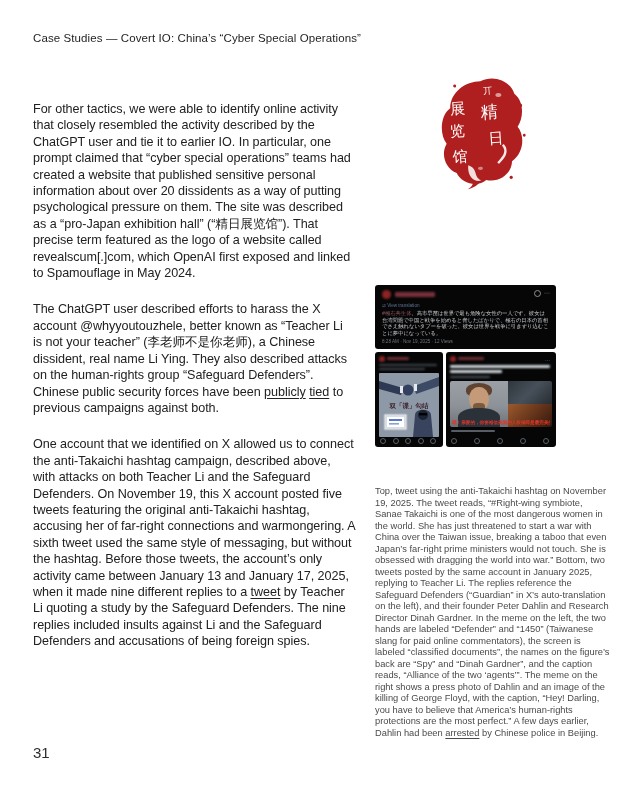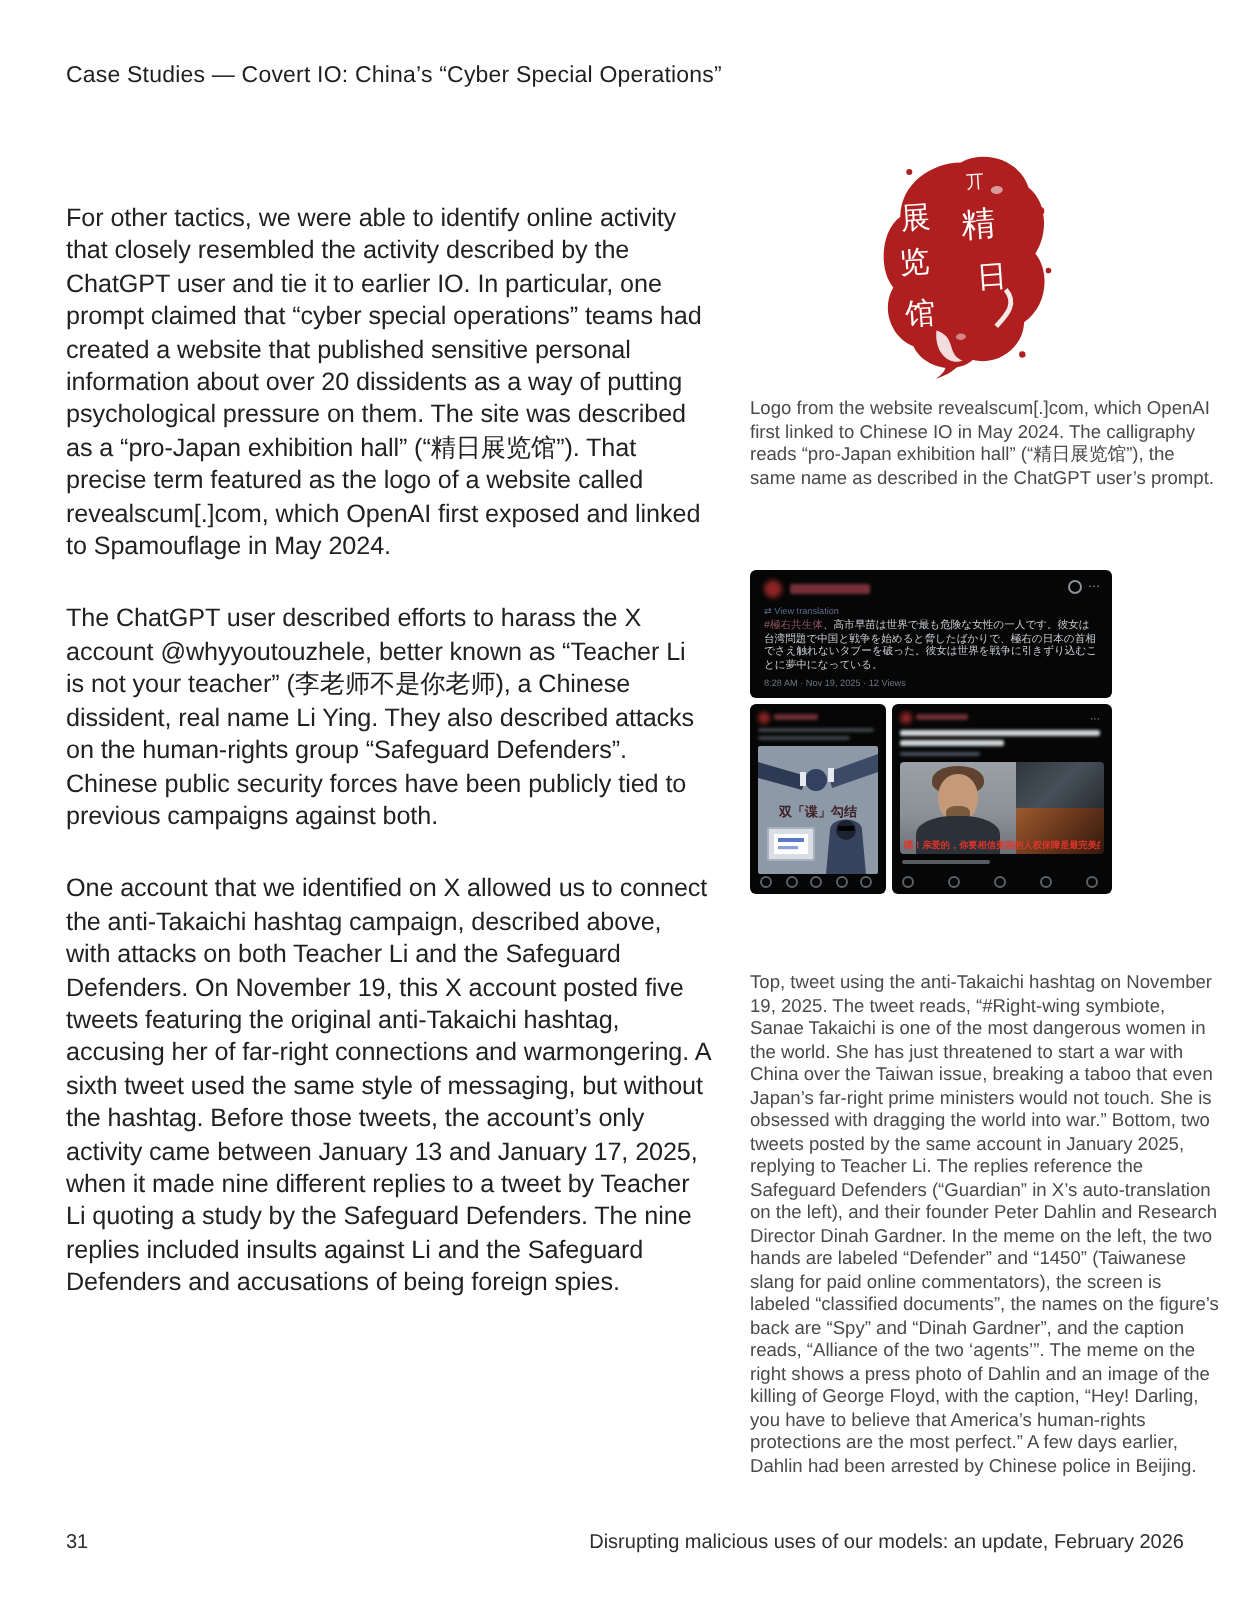--- a/index.html
+++ b/index.html
@@ -9,21 +9,21 @@
   }
   .hdr{
     position:absolute;left:33px;top:32px;width:560px;
     font-size:11.5px;letter-spacing:.1px;color:#1f1f1f;
   }
   .leftcol{position:absolute;left:33px;top:70px;width:322px;margin-top:31px;}
   .leftcol p{
     margin:0 0 20px 0;font-size:12.6px;line-height:16.4px;color:#212121;
     letter-spacing:-0.05px;
   }
-  .lnk{text-underline-offset:2px;text-decoration-thickness:1px;}
+  .lnk{text-decoration:underline;text-underline-offset:2px;text-decoration-thickness:1px;}
   .cap{
     position:absolute;left:375px;width:237px;
     font-size:9.3px;line-height:11.5px;color:#4a4a4a;letter-spacing:0;
   }
   .cap-seal{top:199px;}
   .cap-tweets{top:459px;margin-top:27px;}
 
   
   .seal{position:absolute;left:438px;top:76px;width:94px;height:114px;}
 
@@ -57,21 +57,21 @@
   .ph-hair{position:absolute;left:16px;top:2px;width:26px;height:14px;border-radius:50% 50% 40% 40%;background:#5f4330;}
   .ph-face{position:absolute;left:19px;top:6px;width:20px;height:24px;border-radius:48%;background:#c49a78;}
   .ph-beard{position:absolute;left:23px;top:22px;width:12px;height:8px;border-radius:40%;background:#7a5a3c;}
   .ph-shirt{position:absolute;left:8px;top:27px;width:42px;height:20px;border-radius:45% 45% 0 0;background:#2b3138;}
   .ph-rt{position:absolute;left:58px;top:0;width:44px;height:23px;
     background:linear-gradient(135deg,#2f363c 0%,#47505a 50%,#272c31 100%);}
   .ph-rb{position:absolute;left:58px;top:23px;width:44px;height:23px;
     background:linear-gradient(135deg,#9c5a2e 0%,#5e3018 60%,#31190e 100%);}
   .ph-redtext{position:absolute;left:2px;bottom:2px;width:98px;
     font-size:4.6px;line-height:5px;color:#e0352b;font-weight:bold;white-space:nowrap;overflow:hidden;}
-  .ftr{position:absolute;top:766px;font-size:10px;color:#2e2e2e;}
+  .ftr{position:absolute;top:744px;font-size:15px;color:#2e2e2e;}
   .ftr-num{left:33px;}
   .ftr-title{right:31px;text-align:right;}
 </style>
 </head>
 <body>
 
 <div class="page">
 
   <div class="hdr">Case Studies — Covert IO: China’s “Cyber Special Operations”</div>
 
@@ -100,21 +100,20 @@
           <text x="14" y="36" font-size="15">展</text>
           <text x="12" y="58" font-size="15">览</text>
           <text x="13" y="84" font-size="15">馆</text>
         </g>
         <path d="M28,88 C38,92 32,100 40,104 C34,106 26,100 28,88 Z" fill="#ffffff" opacity="0.85"></path>
         <path d="M64,70 C70,78 62,84 58,88" stroke="#ffffff" stroke-width="2.4" fill="none" opacity="0.9"></path>
       </g>
     </svg>
   </div>
 
-  <div class="cap cap-seal"><span>Logo from the website revealscum[.]com, which OpenAI first linked to Chinese IO in May 2024. The calligraphy reads “pro-Japan exhibition hall” (“精日展览馆”), the same name as described in the ChatGPT user’s prompt.</span></div>
 
   <div>
 
     <div class="tw tw-top">
       <div class="av" style="left:7px;top:5px;width:9px;height:9px;"></div>
       <div class="bar blurbar" style="left:20px;top:7px;width:40px;height:5px;background:#77303a;"></div>
       <div class="moreblk"><span class="circ"></span><span>⋯</span></div>
       <div class="transline">⇄ <span>View translation</span></div>
       <div class="twtext"><span class="tag">#極右共生体</span><span>、高市早苗は世界で最も危険な女性の一人です。彼女は台湾問題で中国と戦争を始めると脅したばかりで、極右の日本の首相でさえ触れないタブーを破った。彼女は世界を戦争に引きずり込むことに夢中になっている。</span></div>
       <div class="stamp">8:28 AM · Nov 19, 2025 · 12 Views</div>
@@ -178,15 +177,14 @@
           <i></i>
           <i></i>
       </div>
     </div>
 
   </div>
 
   <div class="cap cap-tweets"><span>Top, tweet using the anti-Takaichi hashtag on November 19, 2025. The tweet reads, “#Right-wing symbiote, Sanae Takaichi is one of the most dangerous women in the world. She has just threatened to start a war with China over the Taiwan issue, breaking a taboo that even Japan’s far-right prime ministers would not touch. She is obsessed with dragging the world into war.” Bottom, two tweets posted by the same account in January 2025, replying to Teacher Li. The replies reference the Safeguard Defenders (“Guardian” in X’s auto-translation on the left), and their founder Peter Dahlin and Research Director Dinah Gardner. In the meme on the left, the two hands are labeled “Defender” and “1450” (Taiwanese slang for paid online commentators), the screen is labeled “classified documents”, the names on the figure’s back are “Spy” and “Dinah Gardner”, and the caption reads, “Alliance of the two ‘agents’”. The meme on the right shows a press photo of Dahlin and an image of the killing of George Floyd, with the caption, “Hey! Darling, you have to believe that America’s human-rights protections are the most perfect.” A few days earlier, Dahlin had been </span><span class="lnk">arrested</span><span> by Chinese police in Beijing.</span></div>
 
   <div class="ftr ftr-num">31</div>
-  <div class="ftr ftr-title">Disrupting malicious uses of our models: an update, February 2026</div>
 
 </div>
 
 </body></html>

